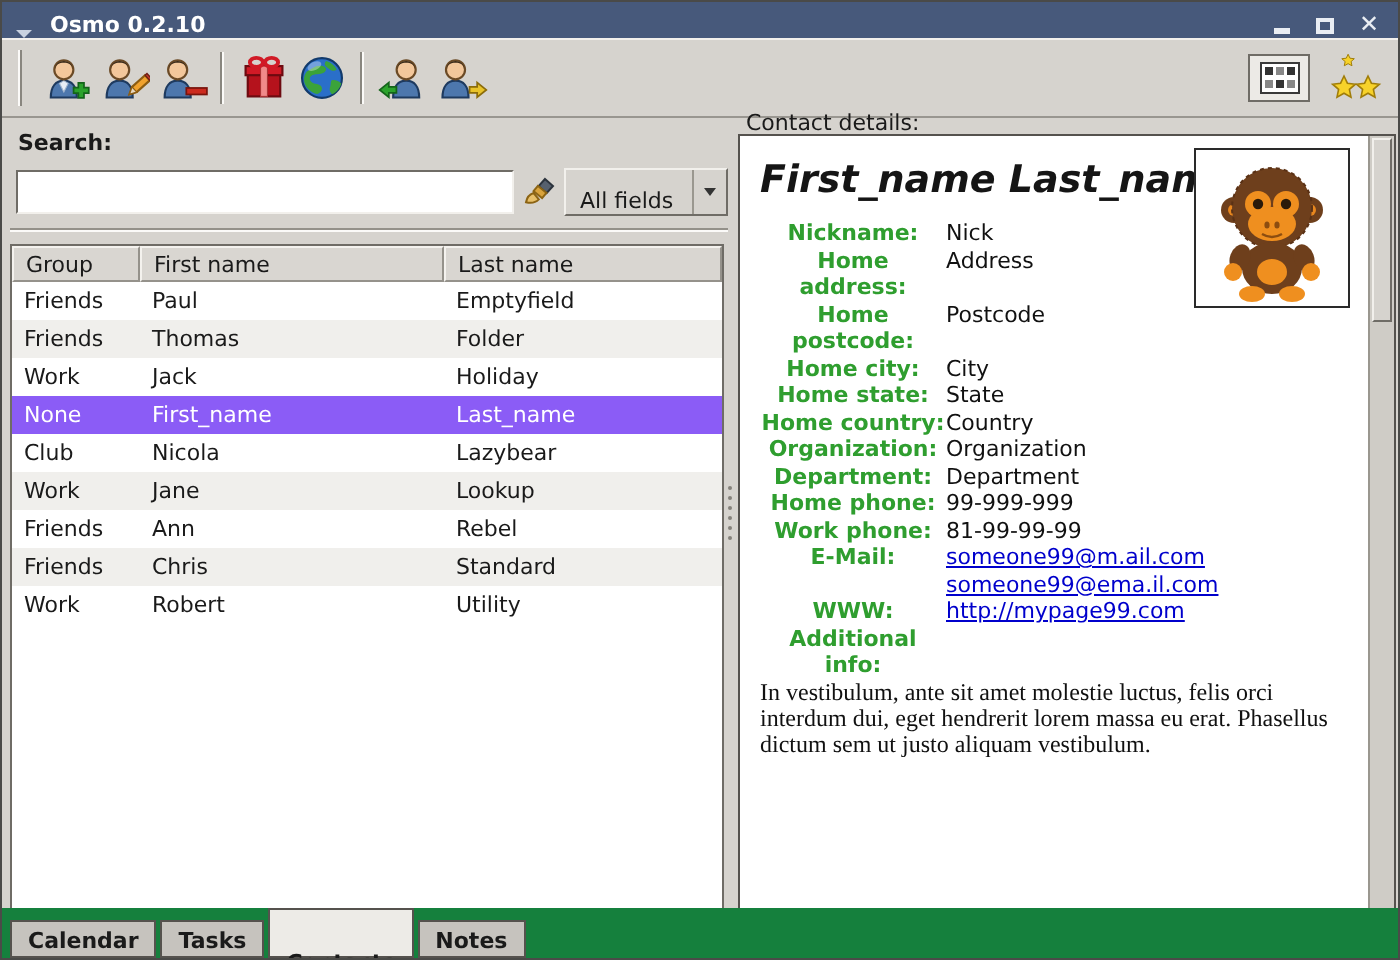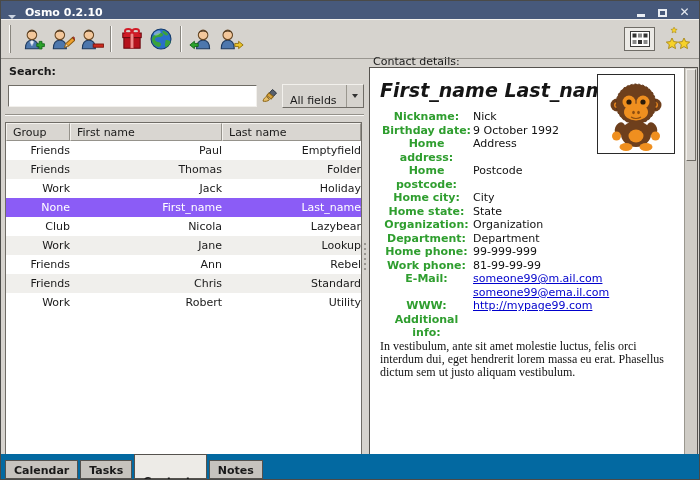--- a/index.html
+++ b/index.html
@@ -43,21 +43,21 @@
   
   .contacts-table { position:absolute; left:4px; top:121px; width:357px; height:353px; background:#fff;
                     border:1px solid #6f6c66; overflow:hidden; }
   .thead { display:flex; height:18px; }
   .th { background:#d9d6d1; border-top:1px solid #f4f2ee; border-left:1px solid #f4f2ee; border-right:1px solid #95928b;
         border-bottom:1px solid #95928b; padding:2px 0 0 6px; overflow:hidden; white-space:nowrap; }
   .c0 { width:64px; } .c1 { width:152px; } .c2 { flex:1; }
   .tr { display:flex; height:19px; }
   .tr.alt { background:#f0efec; }
   .tr.selected { background:#8b5cf6; color:#fff; }
-  .td { padding:3px 0 0 6px; overflow:hidden; white-space:nowrap;text-align:right; }
+  .td { padding:3px 0 0 6px; overflow:hidden; white-space:nowrap; }
 
   
   .splitter { position:absolute; left:361px; top:121px; width:7px; height:329px; cursor:col-resize; }
   .grip { position:absolute; left:2px; top:121px; display:flex; flex-direction:column; gap:3px; }
   .grip i { width:2px; height:2px; background:#85827b; border-radius:50%; }
 
   
   .details-label { position:absolute; left:372px; top:54px; }
   .details-frame { position:absolute; left:368px; top:66px; width:329px; height:390px; background:#fff; border:1px solid #55524e; }
   .details-scrollbar { position:absolute; right:0; top:0; bottom:0; width:13px; background:#cfccc6; border-left:1px solid #9a978f; }
@@ -66,21 +66,21 @@
   .details-content { position:absolute; left:0; top:0; right:13px; bottom:0; padding:11px 0 0 10px; overflow:hidden; }
   .contact-heading { font-size:19px; font-weight:bold; font-style:italic; color:#151515; margin-bottom:9px; }
   .photo { position:absolute; right:9px; top:6px; width:78px; height:80px; border:1px solid #2a2a2a; background:#fff; }
   .frow { display:flex; line-height:13.5px;text-align:center; }
   .flabel { width:93px; font-weight:bold; color:#2f9e2f; flex-shrink:0; }
   .fvalue { color:#111; }
   .flink { color:#0000cc; text-decoration:underline; }
   .add-text { font-family:Liberation Serif, serif; font-size:12px; line-height:13px; width:300px; color:#111; }
 
   
-  .tabbar { position:absolute; left:0; top:453px; right:0; height:25px; display:flex; align-items:flex-end; padding-left:4px; background:#0369a1; }
+  .tabbar { position:absolute; left:0; top:453px; right:0; height:25px; display:flex; align-items:flex-end; padding-left:4px; background:#15803d; }
   .tab-baseline { position:absolute; left:0; right:0; top:476px; border-top:1px solid #8a8781; }
   .tab { font-weight:bold; padding:3px 8px; background:#c6c3be; border:1px solid #55524e; margin-right:2px; height:19px; position:relative; z-index:1; }
   .tab.active { background:#edebe7; height:22px; padding-top:20px; z-index:2; }
 </style>
 </head>
 <body>
 
 <div class="window">
 
   <div class="titlebar">
@@ -281,38 +281,38 @@
   <div class="details-label">Contact details:</div>
   <div class="details-frame">
     <div class="details-content">
       <div class="contact-heading">First_name Last_name</div>
 
       <div class="frow">
           <span class="flabel">Nickname:</span>
           <span class="fvalue">Nick</span>
         </div>
       <div class="frow">
-          <span class="flabel">Birthday date:</span>
-          <span class="fvalue">9 October 1992</span>
-        </div>
-      <div class="frow">
           <span class="flabel">Home address:</span>
           <span class="fvalue">Address</span>
         </div>
       <div class="frow">
           <span class="flabel">Home postcode:</span>
           <span class="fvalue">Postcode</span>
         </div>
       <div class="frow">
           <span class="flabel">Home city:</span>
           <span class="fvalue">City</span>
         </div>
       <div class="frow">
           <span class="flabel">Home state:</span>
           <span class="fvalue">State</span>
+        </div>
+      <div class="frow">
+          <span class="flabel">Home country:</span>
+          <span class="fvalue">Country</span>
         </div>
       <div class="frow">
           <span class="flabel">Organization:</span>
           <span class="fvalue">Organization</span>
         </div>
       <div class="frow">
           <span class="flabel">Department:</span>
           <span class="fvalue">Department</span>
         </div>
       <div class="frow">

